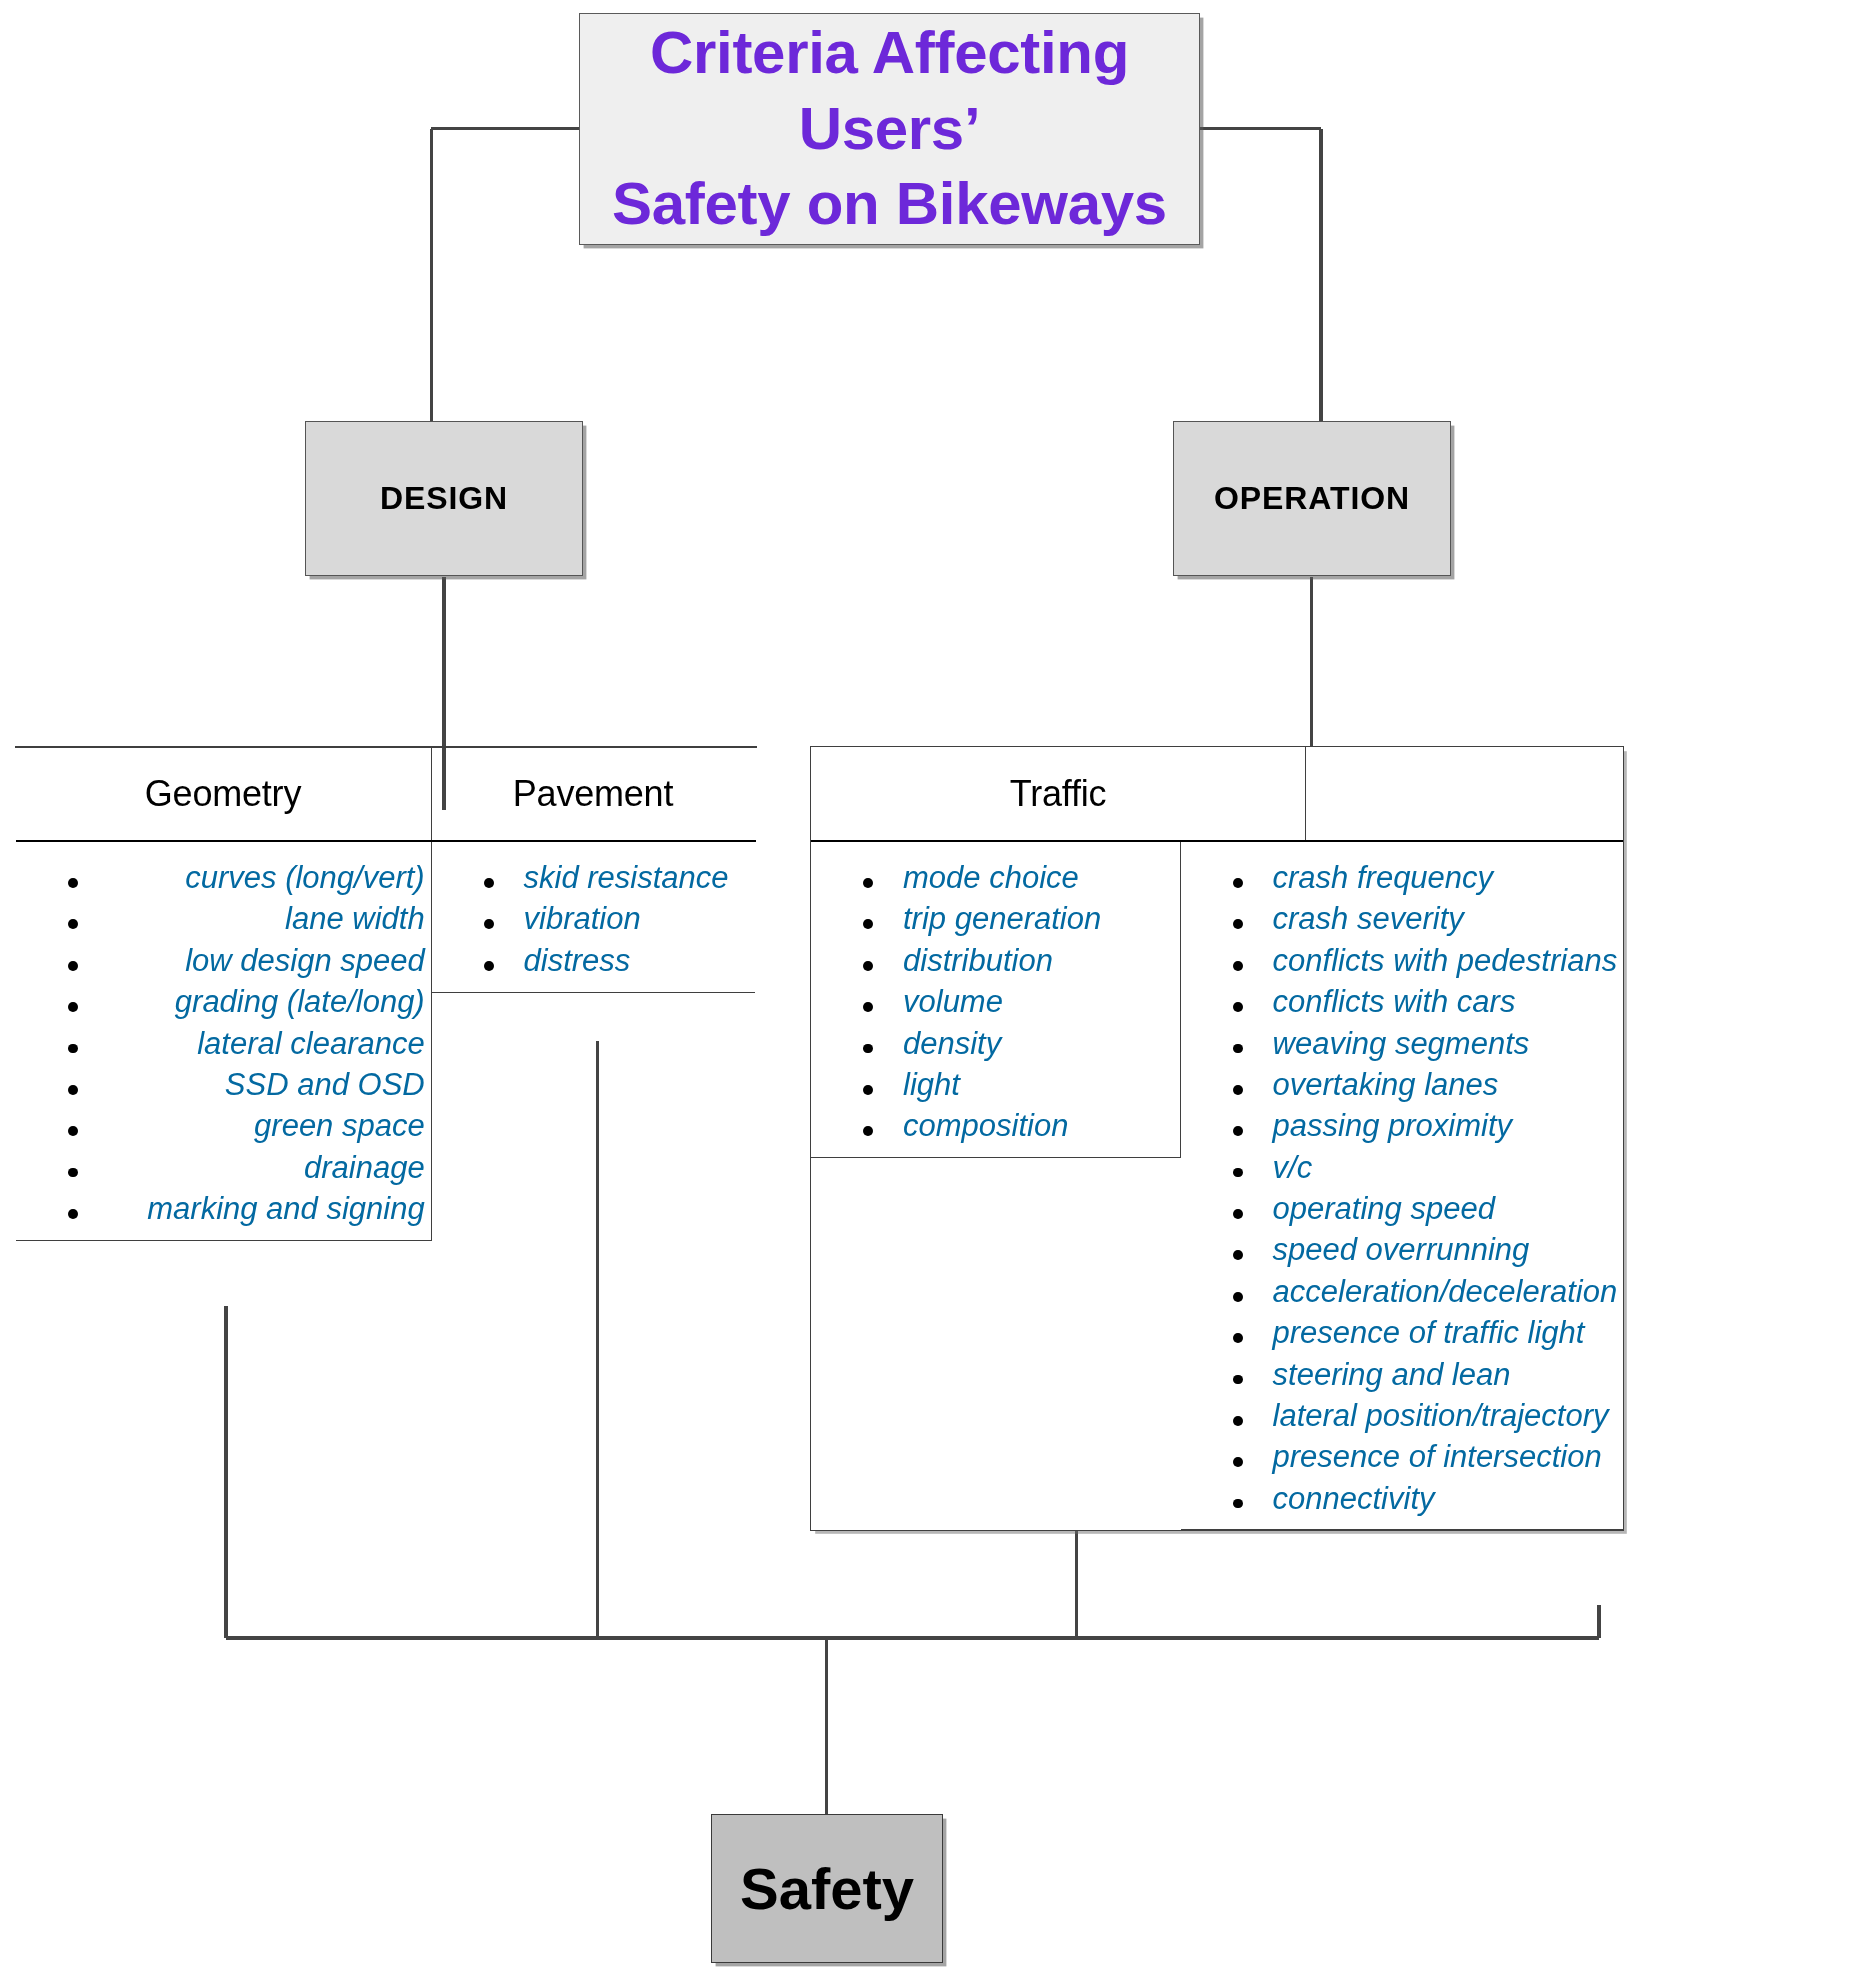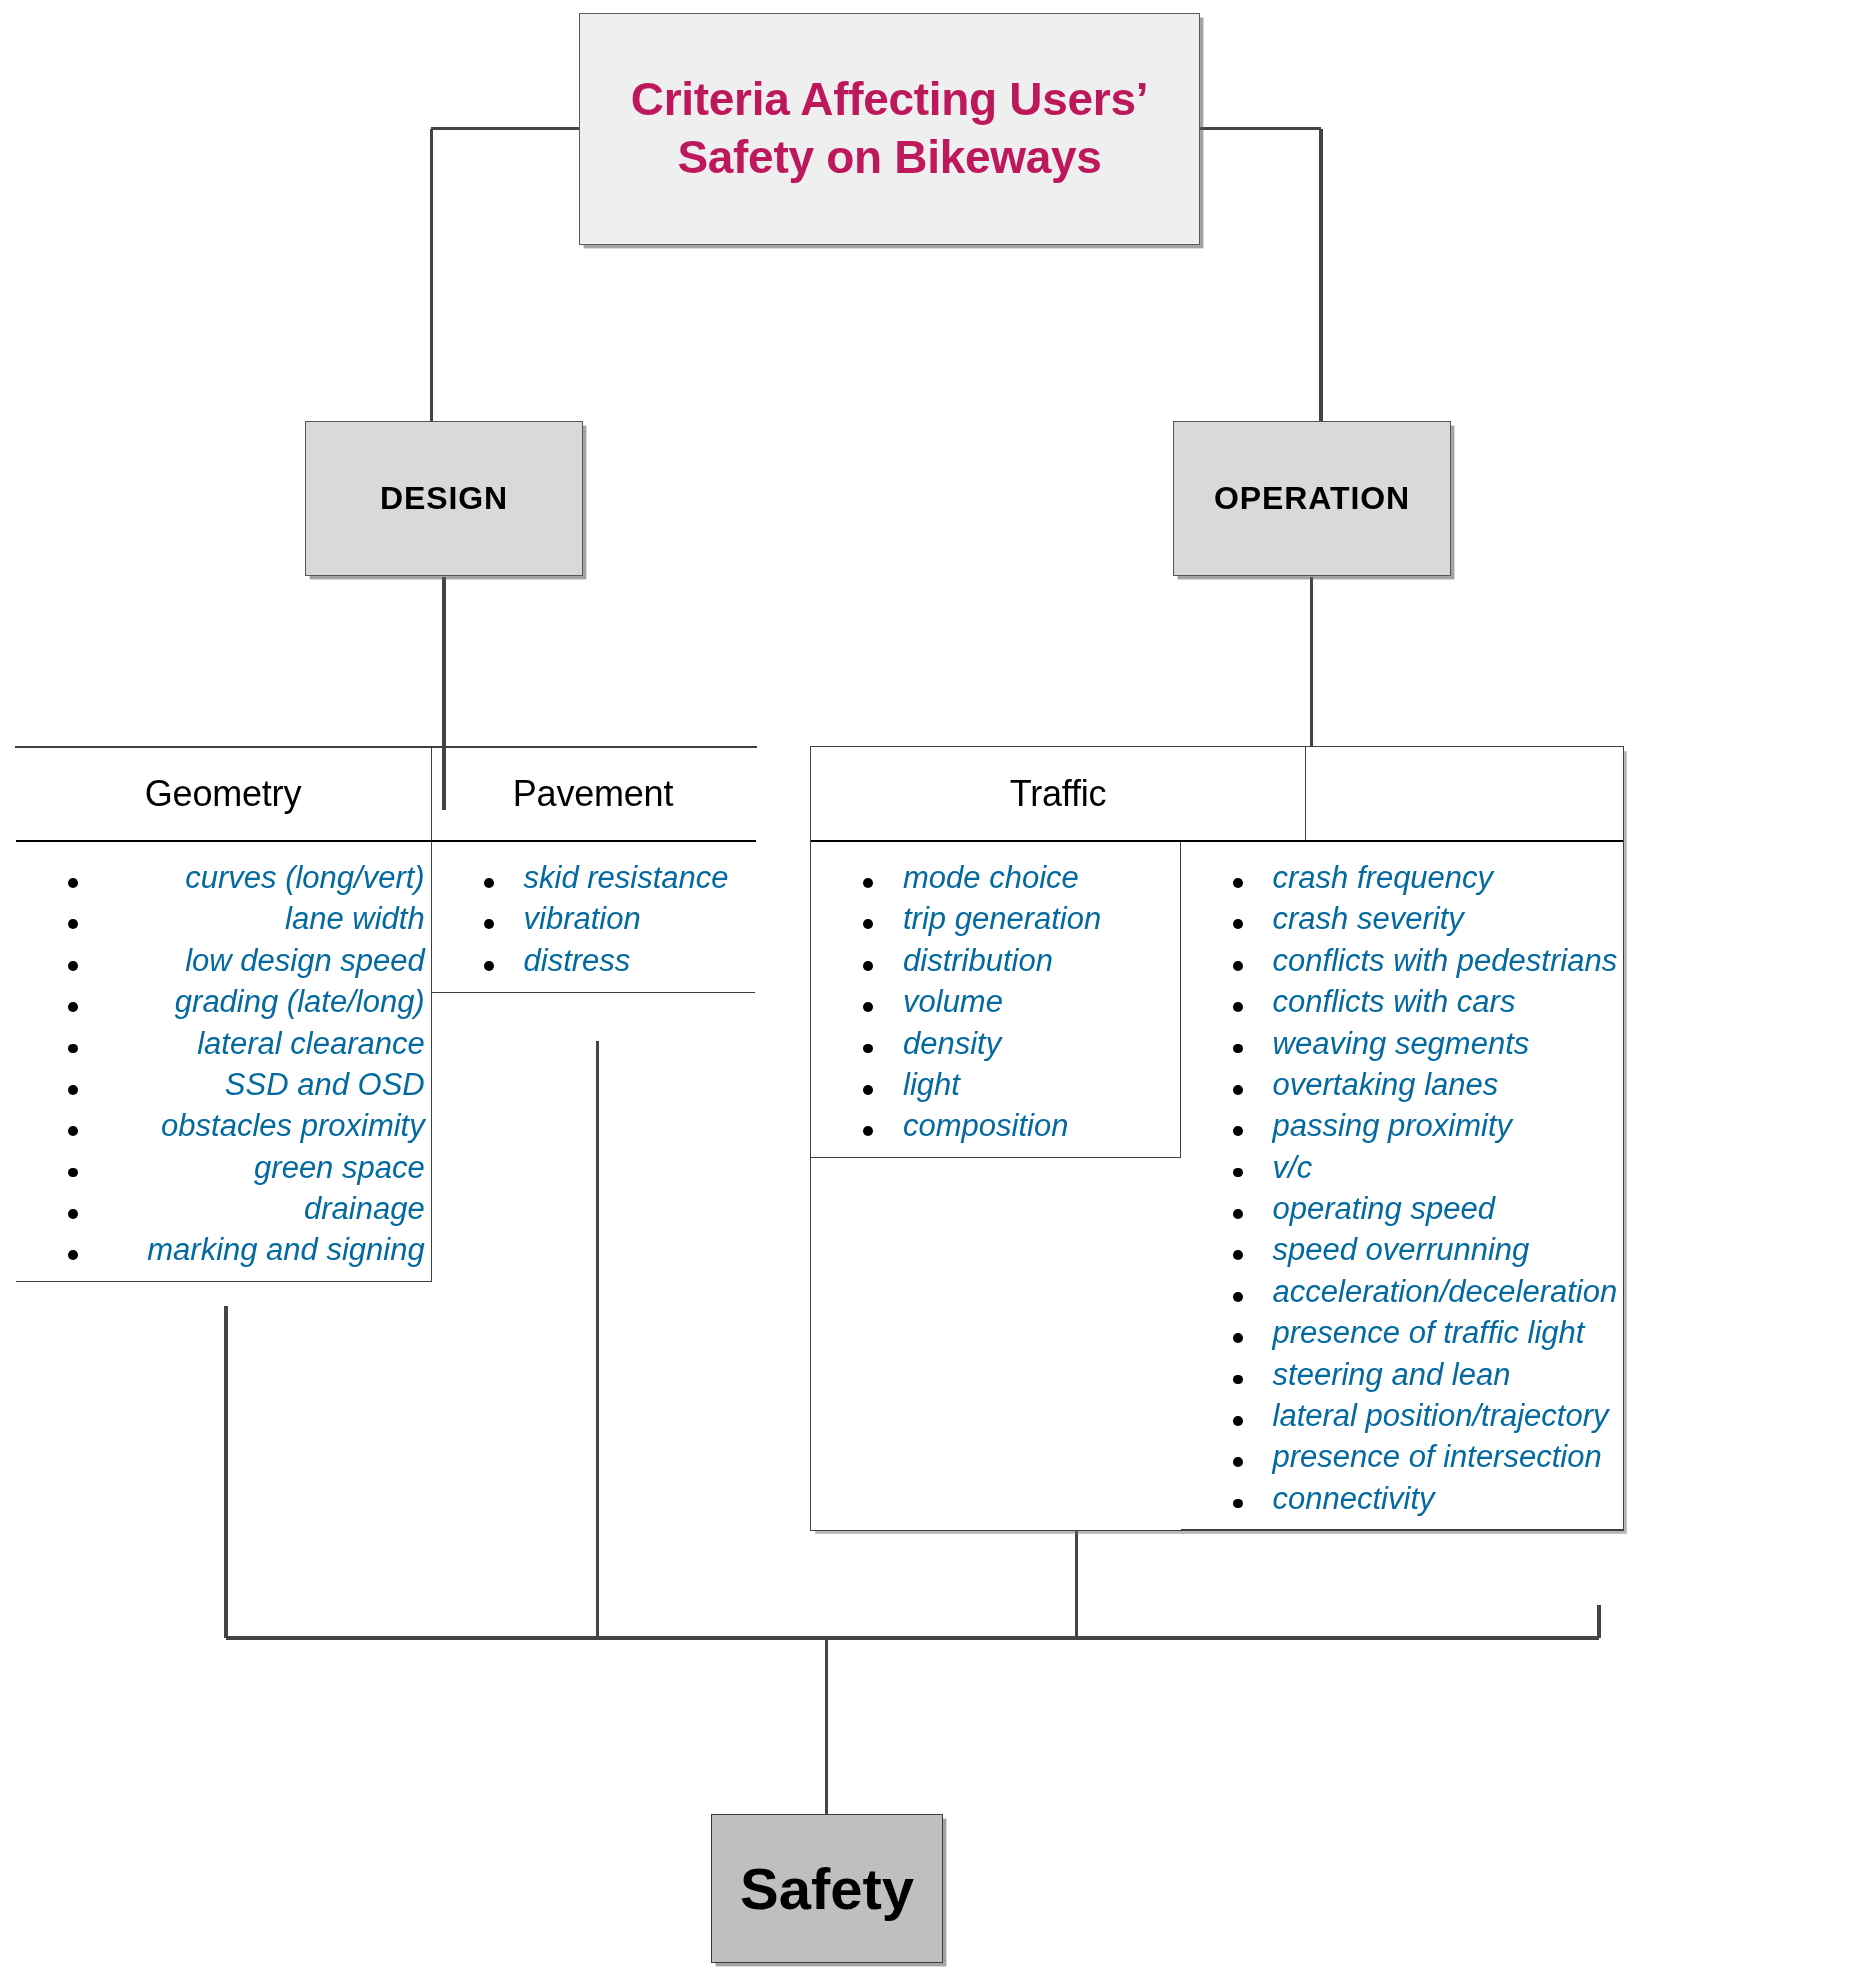--- a/index.html
+++ b/index.html
@@ -36,25 +36,25 @@
   }
 
   
   #root-node{
     left:579px; top:12.7px;
     width:621px; height:232px;
     background:#efefef;
     border:1.7px solid #5a5a5a;
   }
   #root-node .txt{
-    font-size:46px;
+    font-size:60px;
     font-weight:bold;
     line-height:1.26;
     letter-spacing:-0.3px;
-    color:#be185d;
+    color:#6d28d9;
     padding:0 15px;
   }
 
   
   .branch{
     background:#d9d9d9;
     border:1.7px solid #555;
     width:278px; height:155px;
   }
   .branch .txt{
@@ -211,21 +211,20 @@
     </div>
     <div class="bodyrow">
       <div class="col-body panel c-geometry sep-v" style="border-bottom:1.7px solid #3f3f3f;">
         <ul class="items">
             <li>curves (long/vert)</li>
             <li>lane width</li>
             <li>low design speed</li>
             <li>grading (late/long)</li>
             <li>lateral clearance</li>
             <li>SSD and OSD</li>
-            <li>obstacles proximity</li>
             <li>green space</li>
             <li>drainage</li>
             <li>marking and signing</li>
           </ul>
       </div>
       <div class="col-body panel c-pavement" style="border-bottom:1.7px solid #3f3f3f;">
         <ul class="items">
             <li>skid resistance</li>
             <li>vibration</li>
             <li>distress</li>

